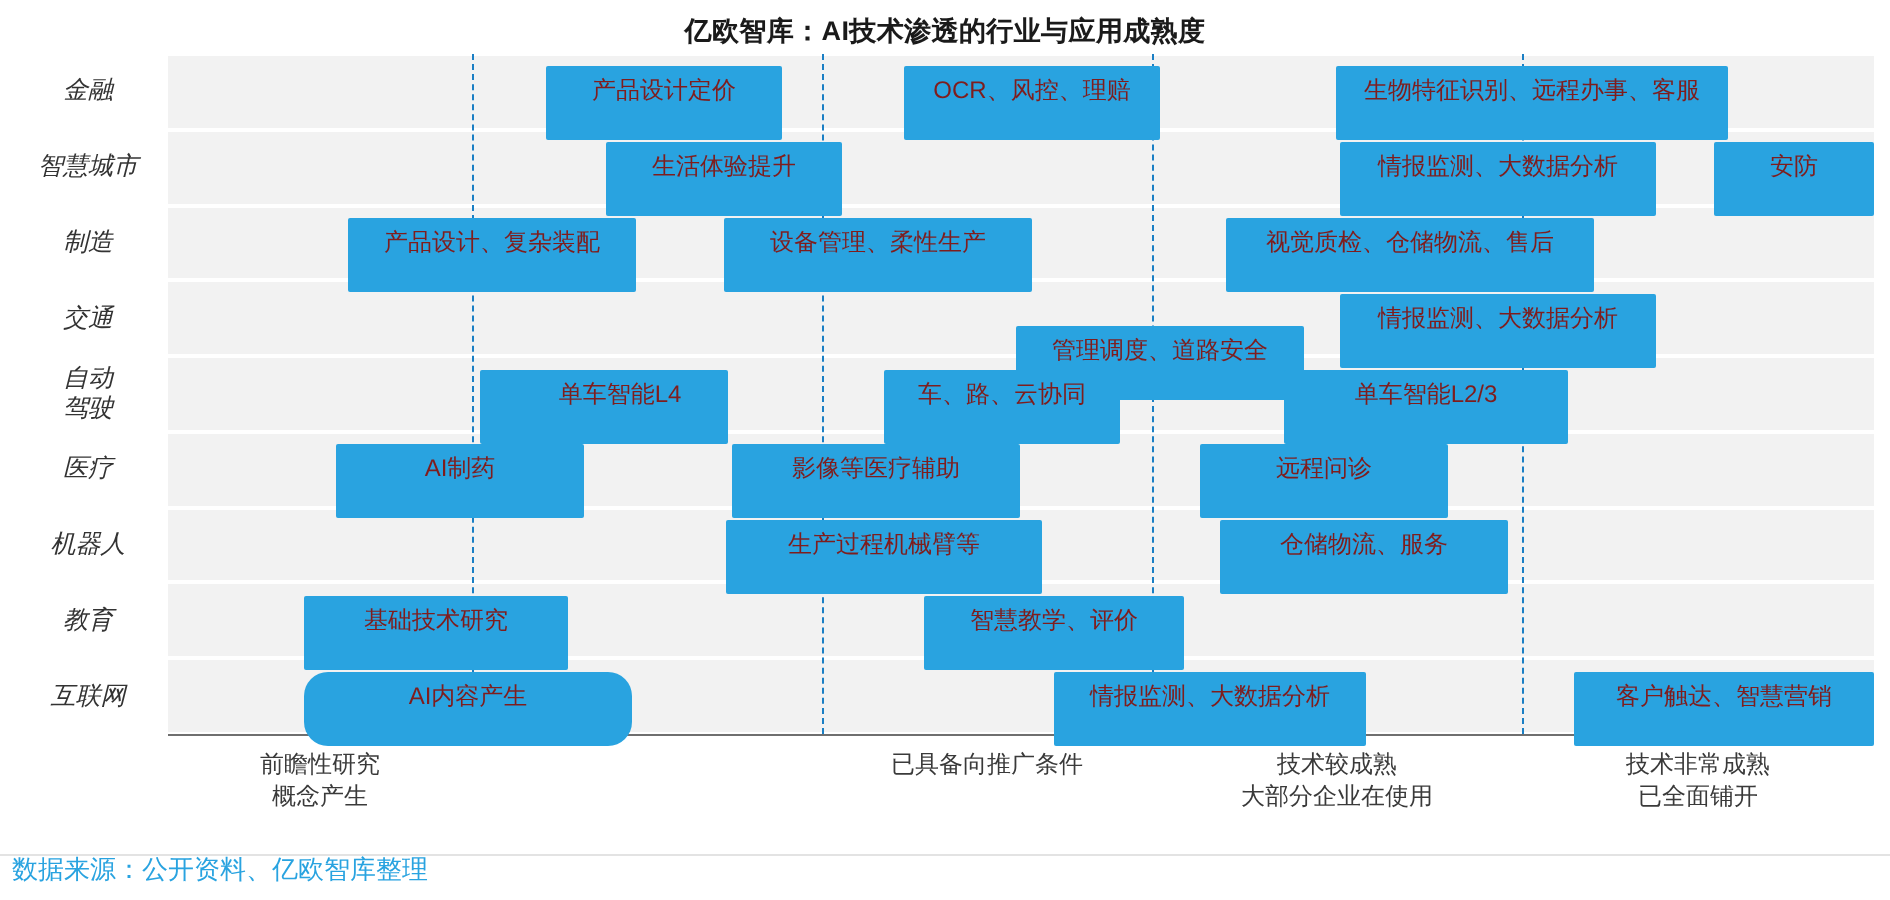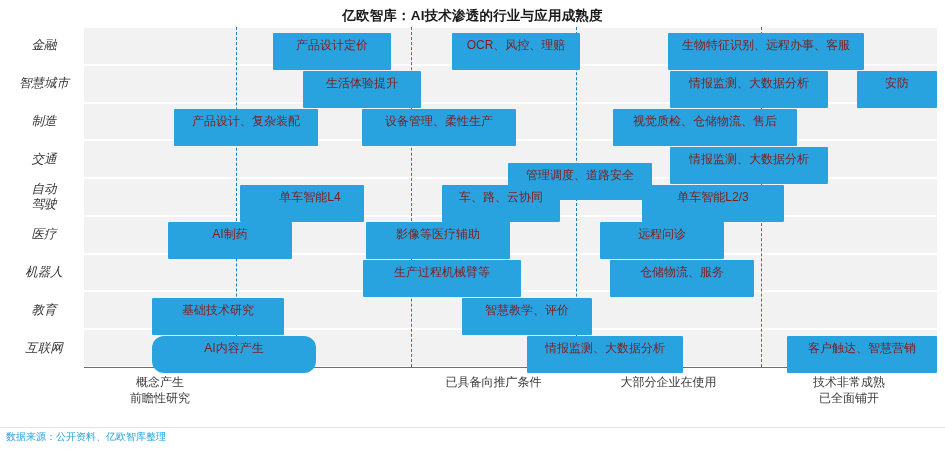--- a/index.html
+++ b/index.html
@@ -95,21 +95,21 @@
     position: absolute;
     text-align: center;
     font-size: 12px;
     color: #3a3a3a;
     line-height: 16px;
   }
   #source {
     position: absolute;
     left: 6px;
     bottom: 6px;
-    font-size: 10px;
+    font-size: 13px;
     color: #29a3e0;
     margin-top: 43px;
   }
   #bottom-rule {
     position: absolute;
     left: 0;
     bottom: 22px;
     width: 945px;
     height: 1px;
     background: #e3e3e3;
@@ -193,27 +193,28 @@
       <div class="cell" style="left: 152px; width: 132px; top: 270.833px; background: rgb(41, 163, 224);">基础技术研究</div>
       <div class="cell" style="left: 462px; width: 130px; top: 270.833px; background: rgb(41, 163, 224);">智慧教学、评价</div>
       <div class="cell" style="left: 152px; width: 164px; top: 308.611px; background: rgb(41, 163, 224); border-radius: 12px;">AI内容产生</div>
       <div class="cell" style="left: 527px; width: 156px; top: 308.611px; background: rgb(41, 163, 224);">情报监测、大数据分析</div>
       <div class="cell" style="left: 787px; width: 150px; top: 308.611px; background: rgb(41, 163, 224);">客户触达、智慧营销</div>
     </div>
 </div>
 
 <div id="x-labels">
     <div class="xlab" style="left: 60px; width: 200px; top: 0px;">
+      <div>前瞻性研究</div>
       <div>概念产生</div>
-      <div>前瞻性研究</div>
     </div>
     <div class="xlab" style="left: 393.5px; width: 200px; top: 0px;">
       <div>已具备向推广条件</div>
     </div>
     <div class="xlab" style="left: 568.5px; width: 200px; top: 0px;">
+      <div>技术较成熟</div>
       <div>大部分企业在使用</div>
     </div>
     <div class="xlab" style="left: 749px; width: 200px; top: 0px;">
       <div>技术非常成熟</div>
       <div>已全面铺开</div>
     </div>
   </div>
 
 <div id="bottom-rule"></div>
 <div id="source">数据来源：公开资料、亿欧智库整理</div>

